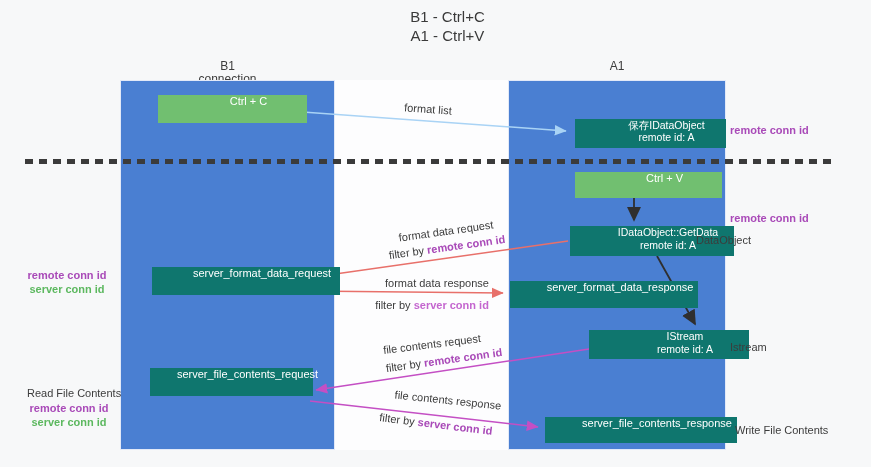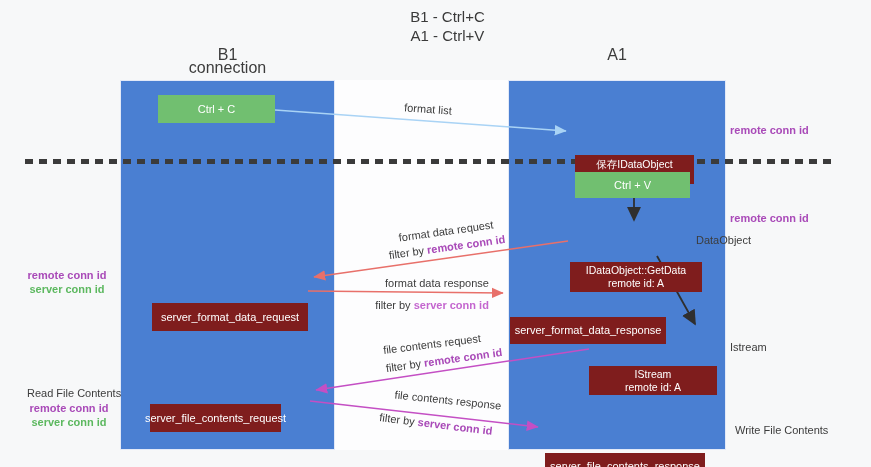--- a/index.html
+++ b/index.html
@@ -7,34 +7,34 @@
     position:relative; width:871px; height:467px;
     background:#f7f8f9; overflow:hidden;
     font-family:"Liberation Sans", sans-serif;
     color:#3c3c3c; font-size:11px;
   }
   .mid-strip { position:absolute; left:335px; top:80px; width:173px; height:370px; background:#fdfdfe; }
   .title { position:absolute; top:7px; left:0; right:0; text-align:center; font-size:15px; line-height:19px; color:#3a3a3a;padding-left:24px; }
   .lane { position:absolute; top:80px; height:370px; background:#4a7fd2; border:1px solid #e2e9f8; box-sizing:border-box; }
   .lane-b1 { left:120px; width:215px; }
   .lane-a1 { left:508px; width:218px; }
-  .lane-header { position:absolute; top:48px; text-align:center; font-size:16px; line-height:13px; }
+  .lane-header { position:absolute; top:60px; text-align:center; font-size:12px; line-height:13px; }
   .lh-b1 { left:120px; width:215px; }
   .lh-a1 { left:508px; width:218px; }
   .dashed {
     position:absolute; left:25px; top:159px; width:808px; height:5px;
     background:repeating-linear-gradient(90deg,#3b3b3b 0 8px,transparent 8px 14px);
   }
   .node {
     position:absolute; display:flex; flex-direction:column;
-    align-items:center; justify-content:center;
-    color:#fff; font-size:11px; line-height:13px; text-align:center;
+    align-items:center; 
+    color:#fff; font-size:11px; line-height:13px; text-align:center;padding-left:32px;
   }
   .node.green { background:#71bf70; }
-  .node.orange { background:#7f1d1d;margin-top:36px; }
+  .node.orange { background:#0f766e; }
   .node .l2 { font-size:10.5px; }
   .sl { position:absolute; white-space:nowrap; font-size:11px; line-height:14px; }
   .purple { color:#a94ab8; font-weight:bold; }
   .purple2 { color:#c466cf; font-weight:bold; }
   .greenTxt { color:#5cb85f; font-weight:bold; }
   .pair { text-align:center; }
   .al {
     position:absolute; white-space:nowrap; font-size:11px; color:#3c3c3c;
     transform:translate(-50%,-50%) rotate(var(--r,0deg));
   }

